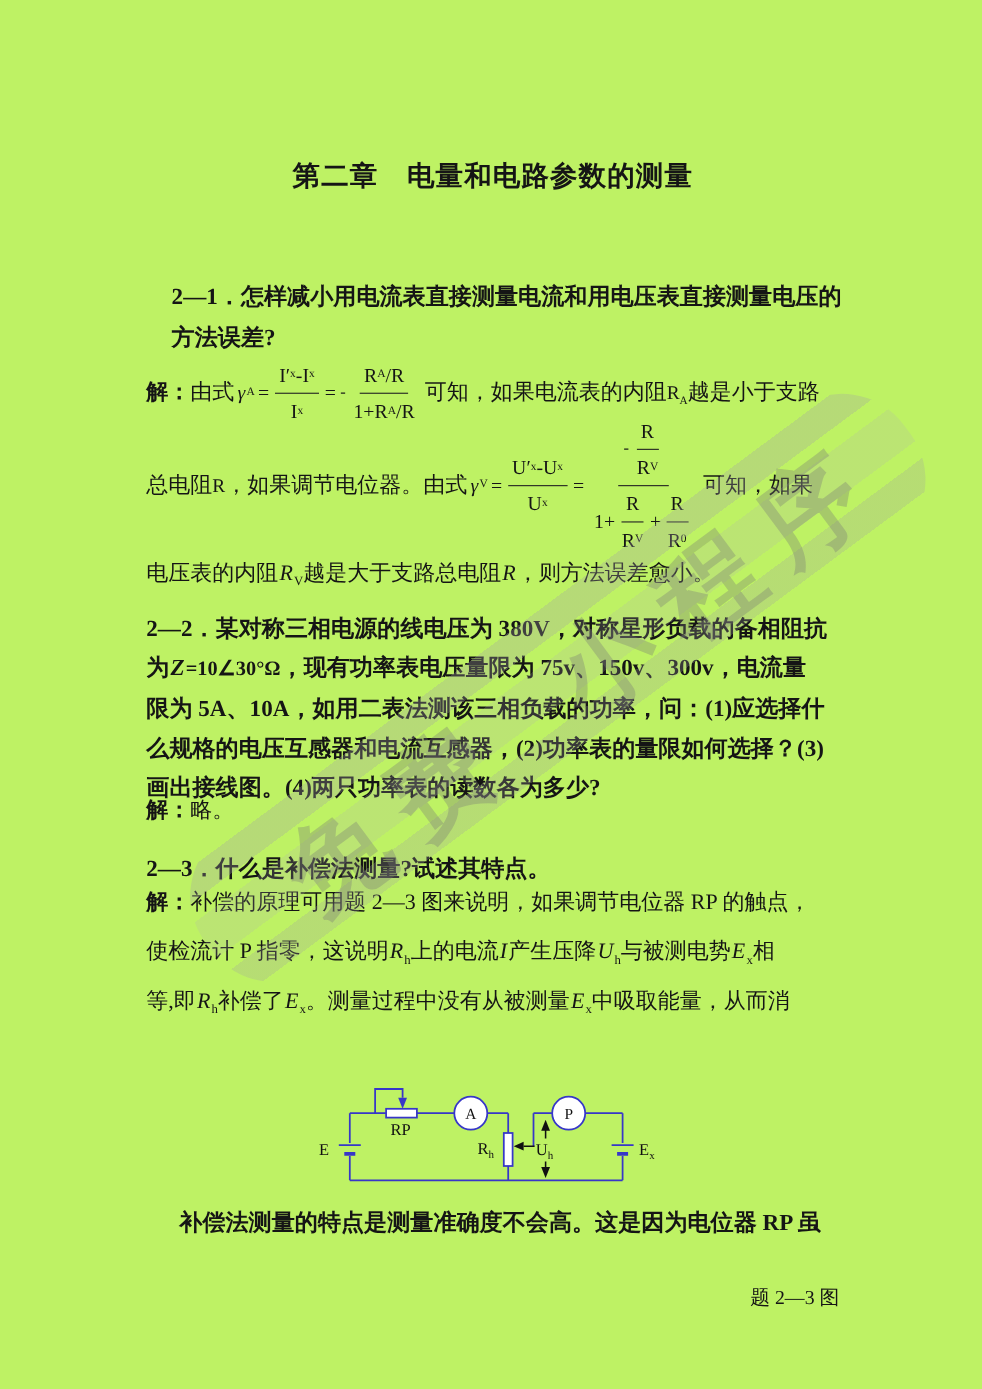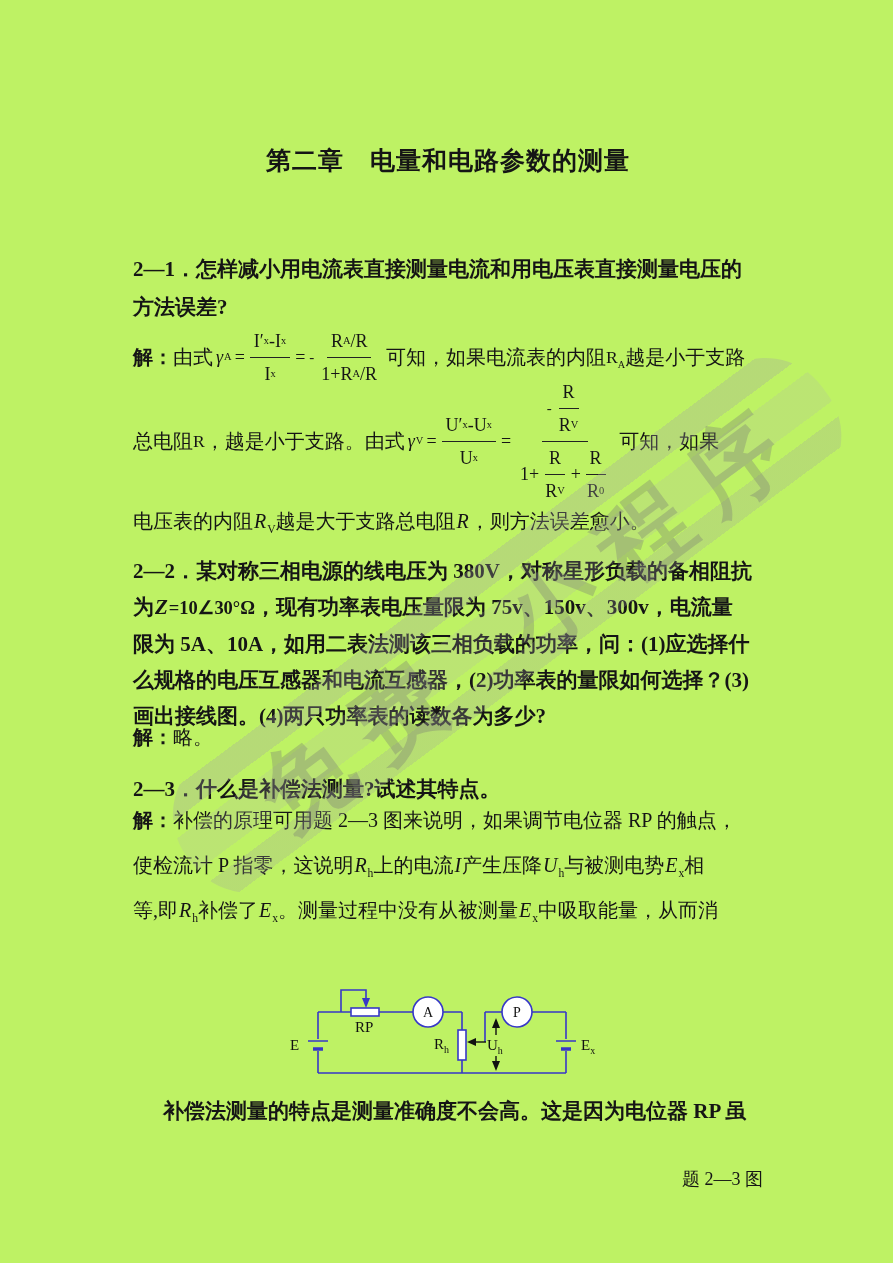--- a/index.html
+++ b/index.html
@@ -1,21 +1,21 @@
 <!DOCTYPE html>
 <html><head>
 <meta charset="utf-8">
 <style>
   html,body{margin:0;padding:0;background:#ffffff;}
   .page{position:relative;width:893px;height:1263px;background:#bef264;overflow:hidden;
         font-family:"Liberation Serif","DejaVu Serif",serif;color:#151515;}
   .ln{position:absolute;left:133px;width:630px;font-size:20px;line-height:30px;z-index:2;}
   .title{top:146px;text-align:center;font-size:25px;font-weight:bold;letter-spacing:1px;}
   .qhead{font-size:21px;font-weight:bold;line-height:38px;}
-  .q1h{top:250px;}
+  .q1h{top:250px;margin-left:23px;}
   .fline{display:flex;align-items:center;flex-wrap:nowrap;white-space:nowrap;}
   .fline1{top:318px;height:78px;}
   .fline2{top:390px;height:102px;}
   .q1l3{top:506px;}
   .q2blk{top:553px;font-size:21px;font-weight:bold;line-height:36px;}
   .q2sol{top:722px;}
   .q3h{top:770px;}
   .q3l1{top:805px;}
   .q3l2{top:850px;}
   .q3l3{top:895px;}
@@ -101,21 +101,21 @@
       </span>
     </span>
     <span>可知，如果电流表的内阻</span>
     <span class="math"><span>R</span><sub>A</sub></span>
     <span>越是小于支路</span>
   </div>
 
   <div class="ln fline fline2">
     <span>总电阻</span>
     <span class="math">R</span>
-    <span>，越是小于支路。由式</span>
+    <span>，如果调节电位器。由式</span>
     <span class="fml">
       <span class="g">γ</span>
         <sub>V</sub>
       <span class="op">=</span>
       <span class="frac">
         <span class="num">
             <span>U′</span>
             <sub>x</sub>
             <span>-U</span>
             <sub>x</sub>

